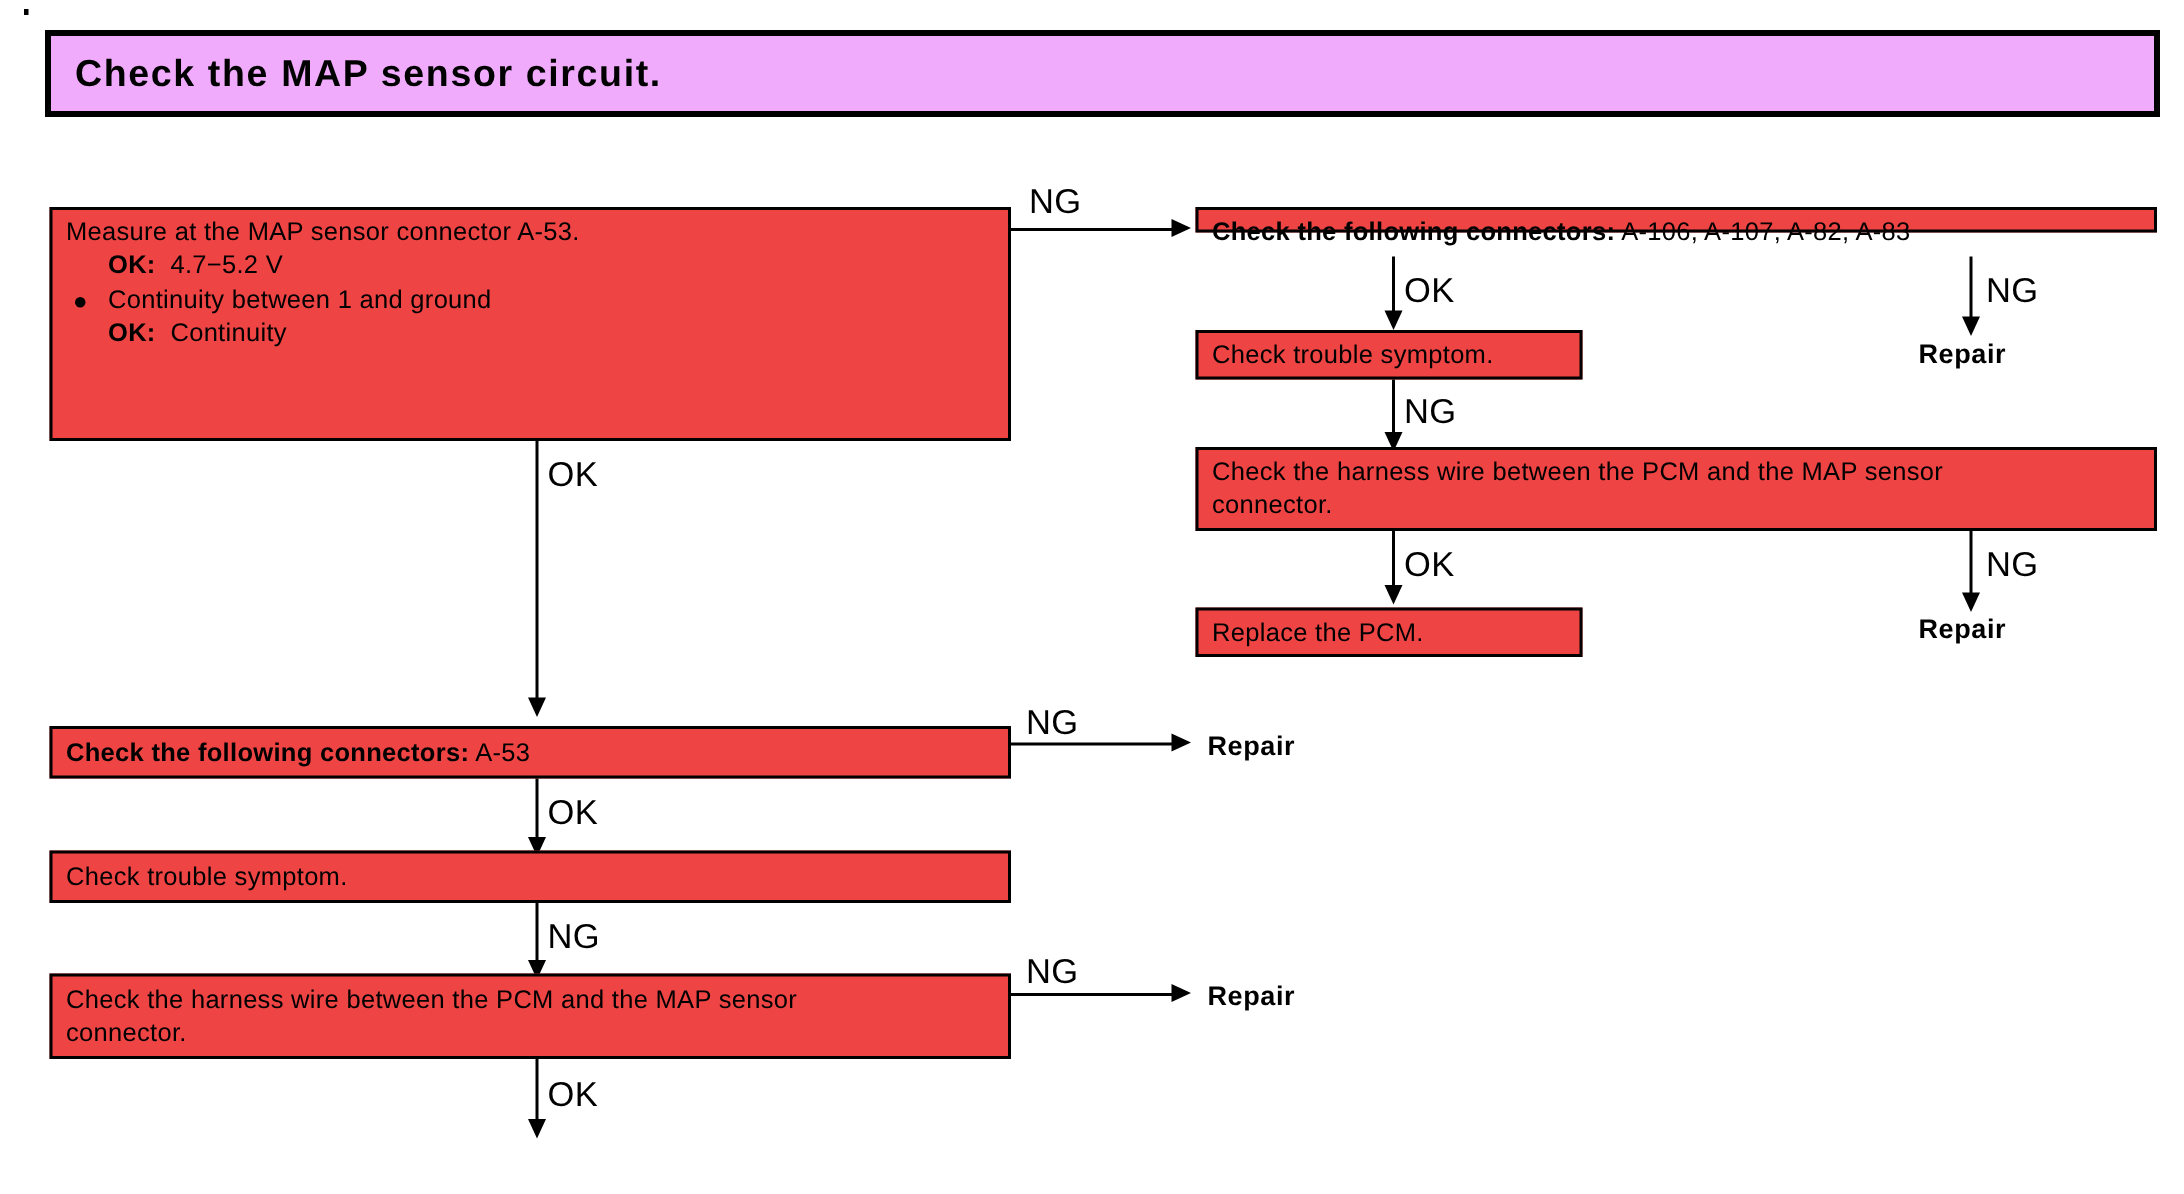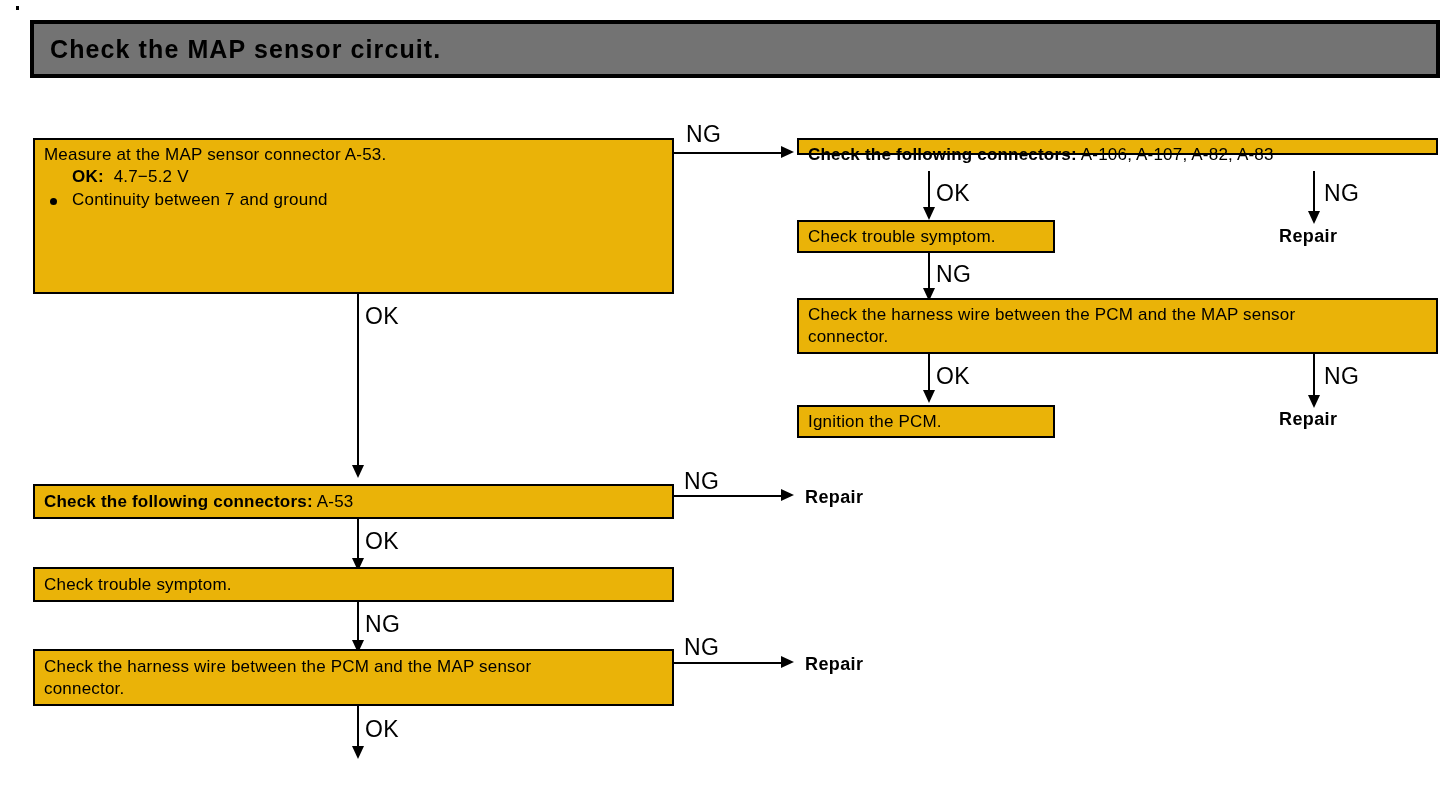--- a/index.html
+++ b/index.html
@@ -17,31 +17,31 @@
     height: 796px;
     overflow: hidden;
     background: #ffffff;
   }
 
   
   .box {
     position: absolute;
     box-sizing: border-box;
     border: 2px solid #000;
-    background: #eab308;
+    background: #ef4444;
     font-size: 17px;
     line-height: 1.32;
     letter-spacing: 0.2px;
     padding: 4px 8px 4px 9px;
   }
   .title-box {
     position: absolute;
     box-sizing: border-box;
     border: 4px solid #000;
-    background: #737373;
+    background: #f0abfc;
     display: flex;
     align-items: center;
     padding-left: 16px;
   }
   .title-text {
     font-size: 25px;
     font-weight: bold;
     letter-spacing: 1.1px;
   }
 
@@ -124,21 +124,22 @@
 
   <div class="speck" style="left:16px; top:6px;"></div>
 
   <div class="title-box" style="left:30px; top:20px; width:1410px; height:58px;">
     <span class="title-text">Check the MAP sensor circuit.</span>
   </div>
 
   <div class="box" style="left:33px; top:138px; width:641px; height:156px;">
     <div class="ln">Measure at the MAP sensor connector A-53.</div>
     <div class="sub-row"><span class="ok-lbl">OK:</span>&nbsp;&nbsp;<span>4.7−5.2 V</span></div>
-    <div class="bullet-row">Continuity between 7 and ground</div>
+    <div class="bullet-row">Continuity between 1 and ground</div>
+    <div class="sub-row"><span class="ok-lbl">OK:</span>&nbsp;&nbsp;<span>Continuity</span></div>
   </div>
 
   <div class="hline" style="left:674px; top:152px; width:109px;"></div>
   <div class="arrow-right" style="left:781px; top:146px;"></div>
   <div class="edge-label" style="left:686px; top:121px;">NG</div>
 
   <div class="vline" style="left:357px; top:294px; height:176px;"></div>
   <div class="arrow-down" style="left:352px; top:465px;"></div>
   <div class="edge-label" style="left:365px; top:303px;">OK</div>
 
@@ -209,16 +210,16 @@
   <div class="vline" style="left:928px; top:354px; height:42px;"></div>
   <div class="arrow-down" style="left:923px; top:390px;"></div>
   <div class="edge-label" style="left:936px; top:363px;">OK</div>
 
   <div class="vline" style="left:1313px; top:354px; height:46px;"></div>
   <div class="arrow-down" style="left:1308px; top:395px;"></div>
   <div class="edge-label" style="left:1324px; top:363px;">NG</div>
   <div class="term-label" style="left:1279px; top:409px;">Repair</div>
 
   <div class="box" style="left:797px; top:405px; width:258px; height:33px; padding-top:4px;">
-    <span>Ignition the PCM.</span>
+    <span>Replace the PCM.</span>
   </div>
 
 </div>
 
 </body></html>

